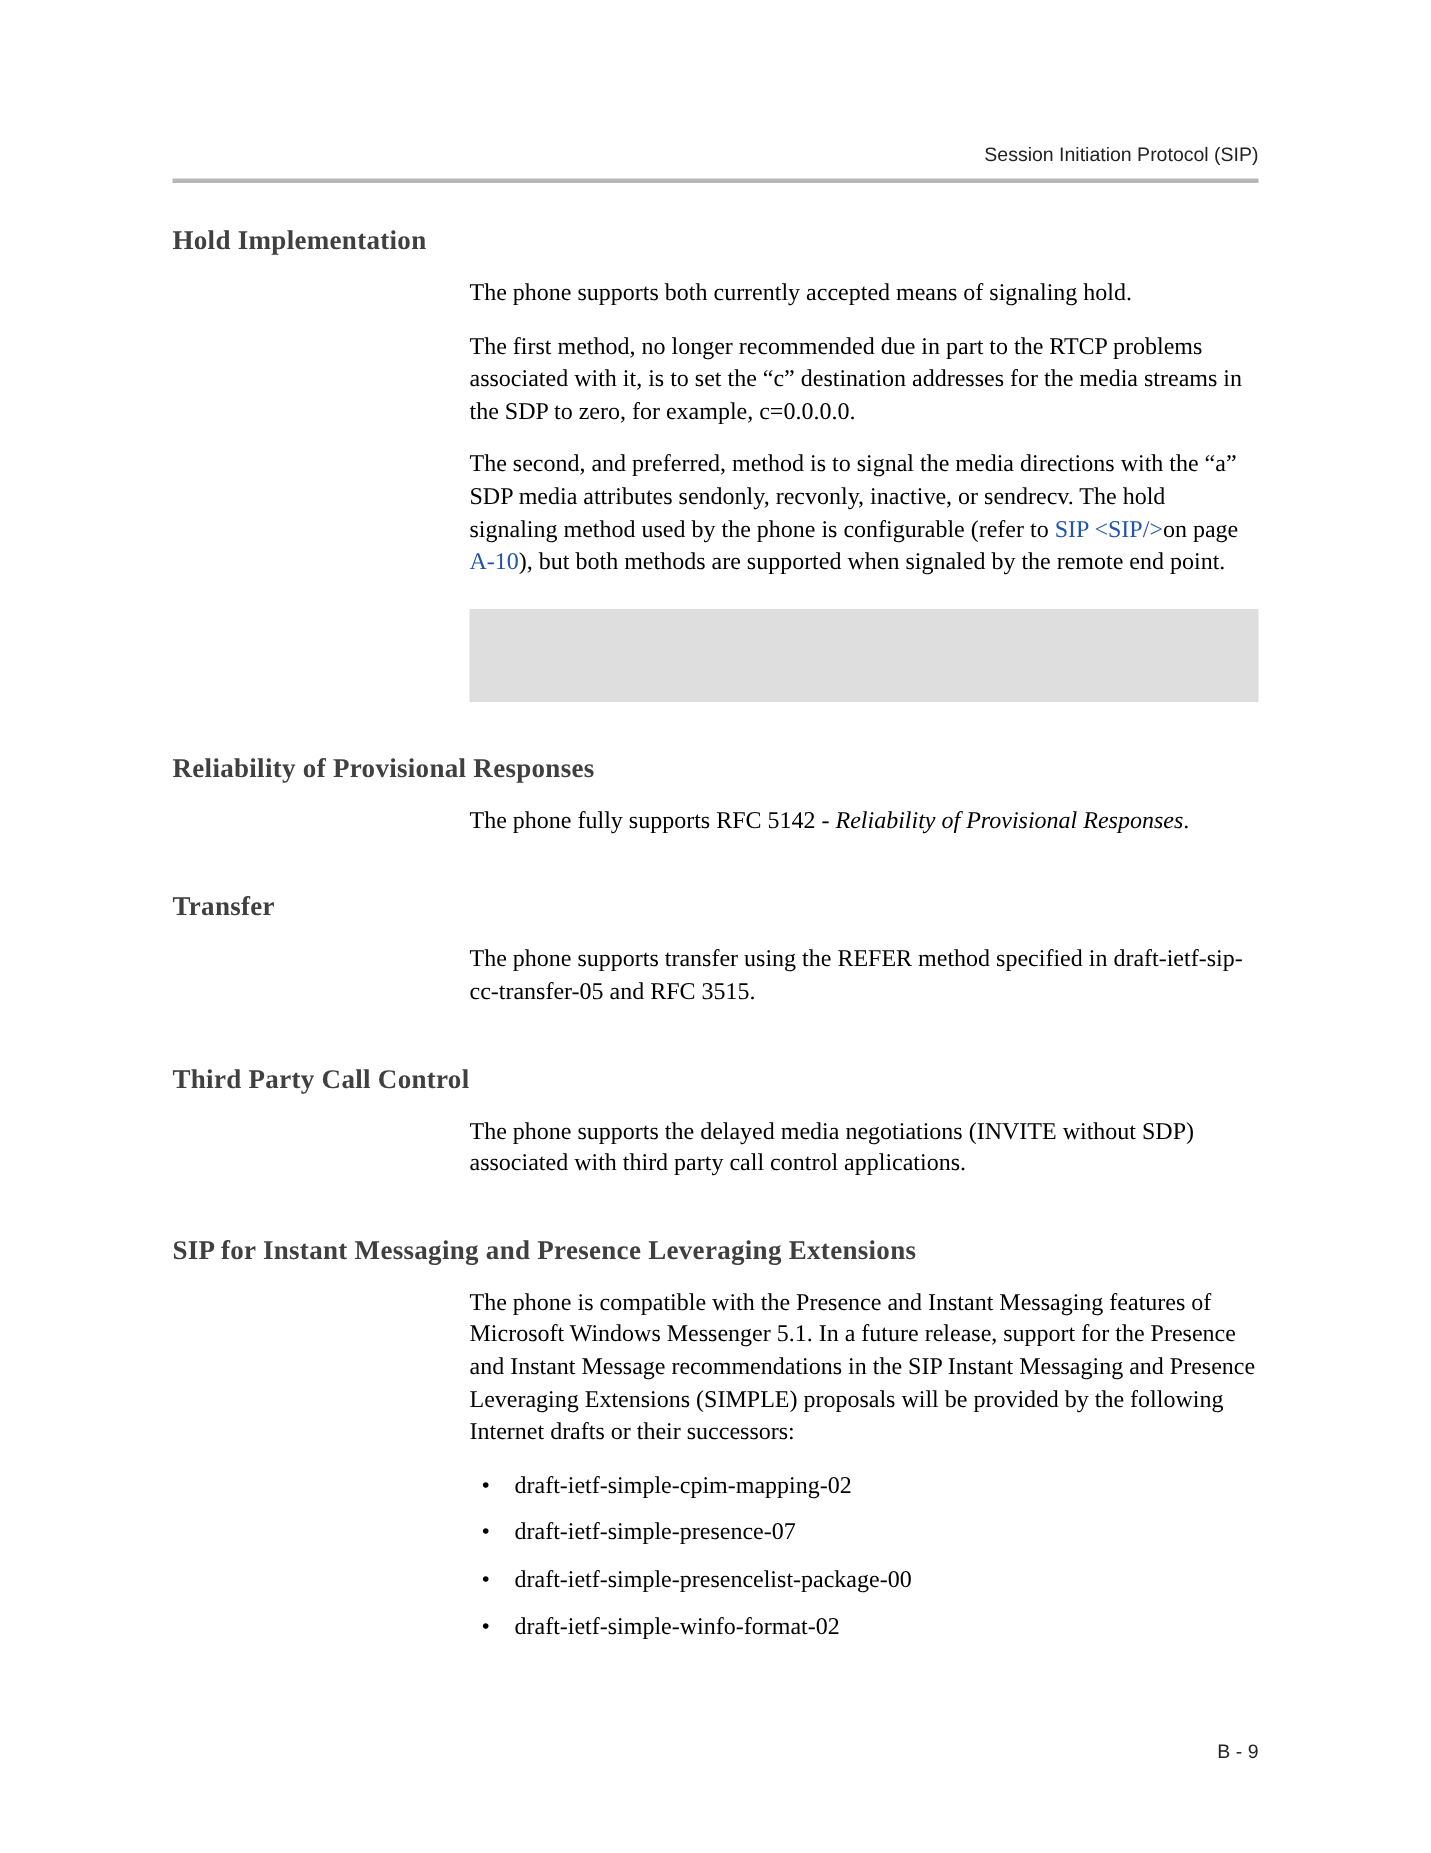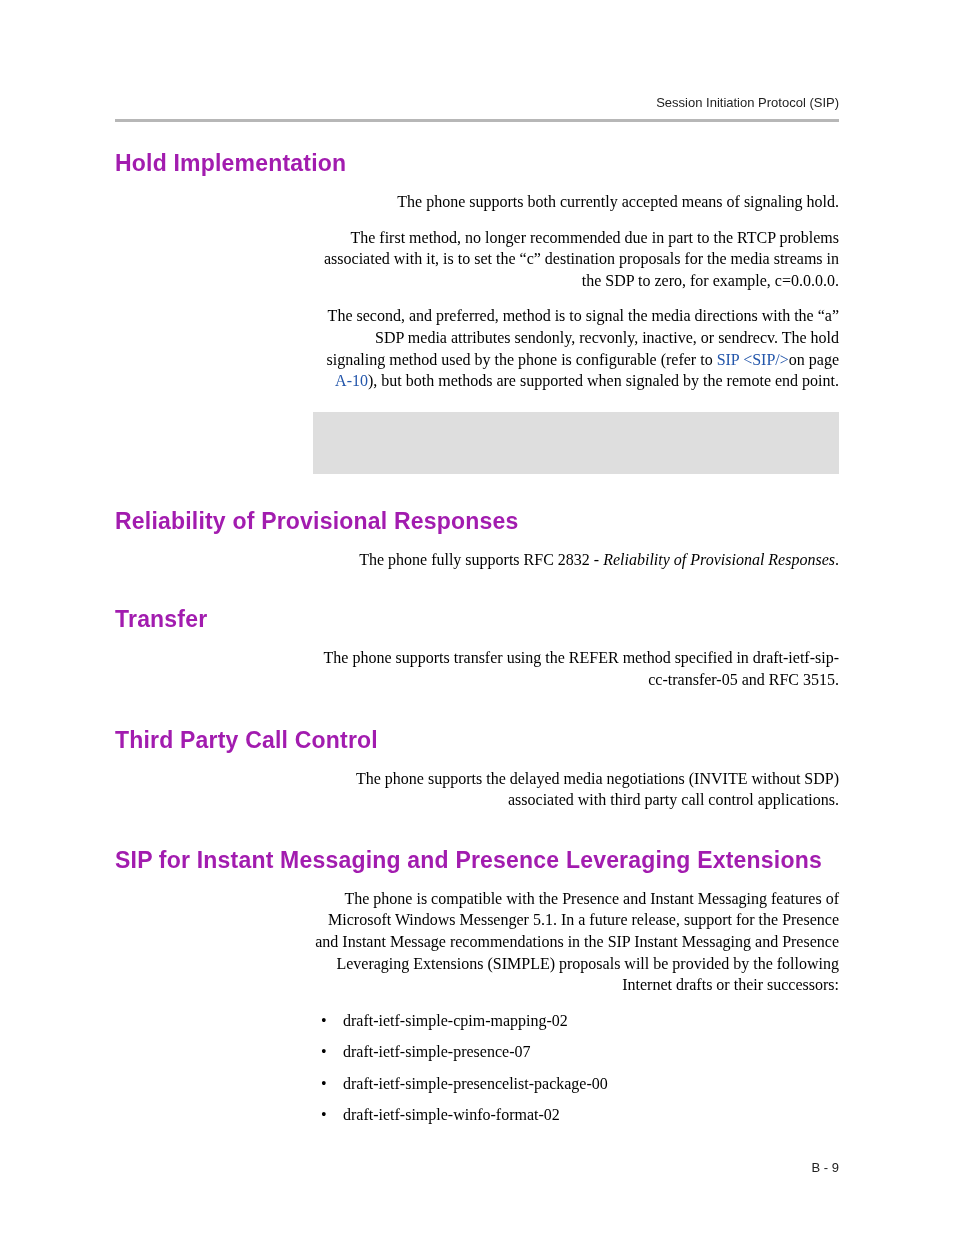--- a/index.html
+++ b/index.html
@@ -23,37 +23,36 @@
     font-family: "Futura", "Century Gothic", "Trebuchet MS", Arial, sans-serif;
     font-size: 13px;
     color: #222;
   }
   .rule {
     border-top: 3px solid #b7b7b7;
     margin-top: 24px;
     margin-bottom: 28px;
   }
   h2.section {
-    font-family: Liberation Sans, sans-serif;
+    font-family: Liberation Serif, serif;
     font-weight: 600;
-    font-size: 23px;
-    color: #a21caf;
+    font-size: 18px;
+    color: #404040;
     margin: 0 0 14px 0;
     letter-spacing: 0.2px;
   }
   .body-block {
     margin-left: 198px;
     margin-bottom: 14px;
   }
   p.body {
     font-size: 16px;
     line-height: 1.35;
     margin: 0 0 14px 0;
     color: #000;
-    text-align: right;
   }
   .link {
     color: #2255aa;
   }
   .italic {
     font-style: italic;
   }
   .gray-box {
     background: #dedede;
     height: 62px;
@@ -96,32 +95,32 @@
 
 <div class="page">
 
   <div class="header-right">Session Initiation Protocol (SIP)</div>
 
   <div class="rule"></div>
 
   <h2 class="section">Hold Implementation</h2>
   <div class="body-block">
     <p class="body">The phone supports both currently accepted means of signaling hold.</p>
-    <p class="body">The first method, no longer recommended due in part to the RTCP problems associated with it, is to set the “c” destination proposals for the media streams in the SDP to zero, for example, c=0.0.0.0.</p>
+    <p class="body">The first method, no longer recommended due in part to the RTCP problems associated with it, is to set the “c” destination addresses for the media streams in the SDP to zero, for example, c=0.0.0.0.</p>
     <p class="body">
       <span>The second, and preferred, method is to signal the media directions with the “a” SDP media attributes sendonly, recvonly, inactive, or sendrecv. The hold signaling method used by the phone is configurable (refer to </span><span class="link">SIP &lt;SIP/&gt;</span><span>on page </span><span class="link">A-10</span><span>), but both methods are supported when signaled by the remote end point.</span>
     </p>
   </div>
 
   <div class="gray-box"></div>
 
   <h2 class="section">Reliability of Provisional Responses</h2>
   <div class="body-block">
     <p class="body">
-      <span>The phone fully supports RFC 2832 - </span><span class="italic">Reliability of Provisional Responses</span><span>.</span>
+      <span>The phone fully supports RFC 5142 - </span><span class="italic">Reliability of Provisional Responses</span><span>.</span>
     </p>
   </div>
 
   <div class="section-gap"></div>
 
   <h2 class="section">Transfer</h2>
   <div class="body-block">
     <p class="body">The phone supports transfer using the REFER method specified in draft-ietf-sip-cc-transfer-05 and RFC 3515.</p>
   </div>
 

